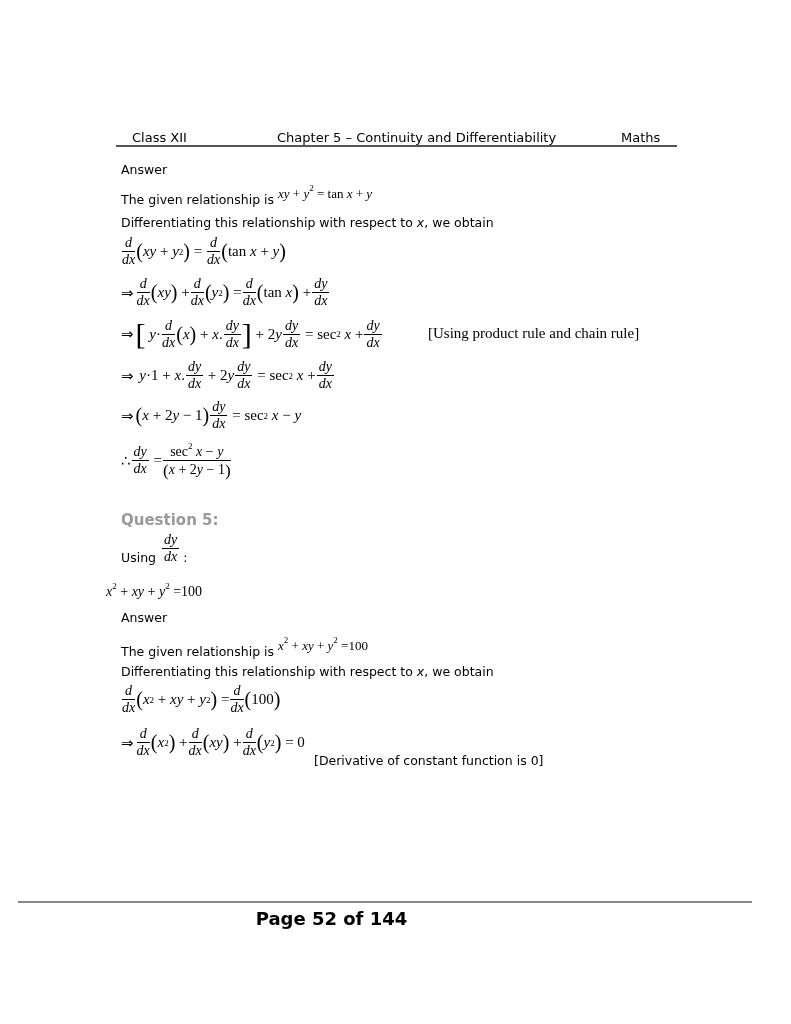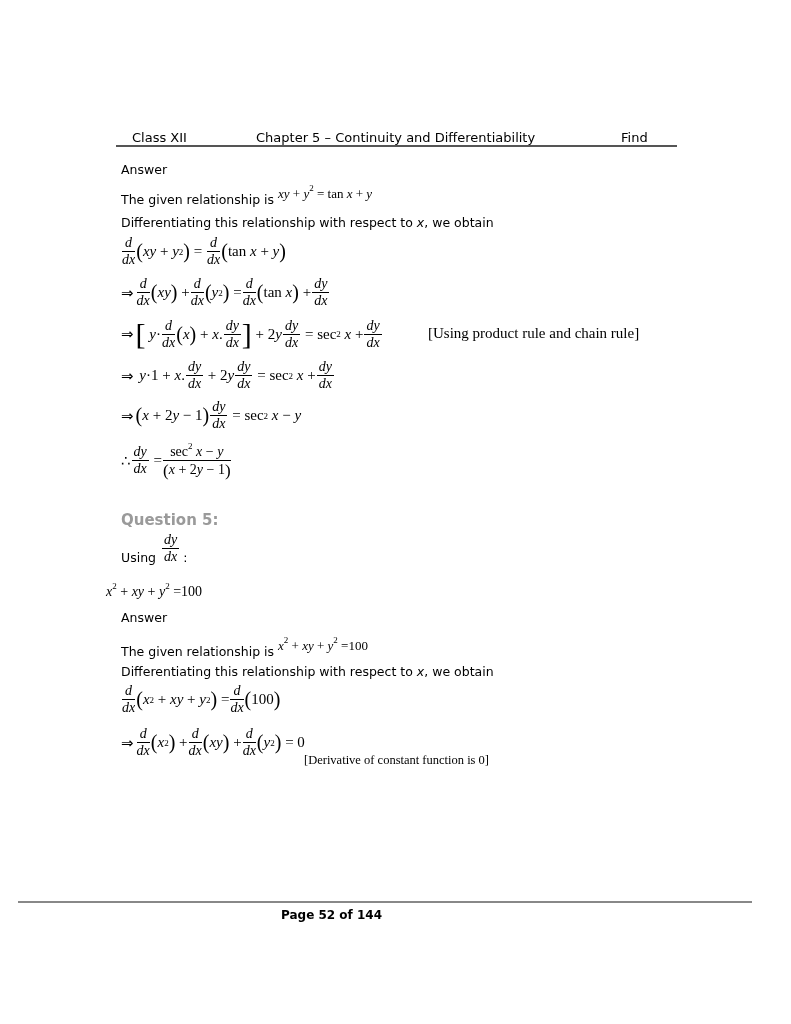--- a/index.html
+++ b/index.html
@@ -13,30 +13,30 @@
   .math i { font-style:italic; }
   .frac { display:inline-block; vertical-align:middle; text-align:center; font-family:"Liberation Serif", serif; font-style:italic; line-height:1; margin:0 1px; }
   .frac .num { display:block; padding:0 2px 1px; border-bottom:1px solid #000; font-size:14px; }
   .frac .den { display:block; padding-top:1px; font-size:14px; }
   .paren { font-size:20px; vertical-align:middle; font-family:"Liberation Serif", serif; }
   .brack { font-size:30px; vertical-align:middle; font-family:"Liberation Serif", serif; font-weight:200; }
   sup { font-size:9px; vertical-align:7px; }
   .q { color:#9a9a9a; font-weight:bold; font-size:15px; }
   .note { font-family:"Liberation Serif", serif; font-size:15px; }
   .foot-line { position:absolute; left:18px; top:901px; width:734px; height:2px; background:#888; }
-  .foot { font-weight:bold; font-size:12px; top:908px; left:0; width:663px; text-align:center; }
+  .foot { font-weight:bold; font-size:18px; top:908px; left:0; width:663px; text-align:center; }
   .row { display:flex; align-items:center; }
   .arrow { font-family:"DejaVu Sans", sans-serif; font-size:15px; margin-right:2px; }
 </style>
 </head>
 <body>
 
 <div class="abs hdr" style="left:132px;">Class XII</div>
-<div class="abs hdr" style="left:256px;text-align:right;">Chapter 5 – Continuity and Differentiability</div>
-<div class="abs hdr" style="left:621px;">Find</div>
+<div class="abs hdr" style="left:277px;text-align:right;">Chapter 5 – Continuity and Differentiability</div>
+<div class="abs hdr" style="left:621px;">Maths</div>
 <div class="hdr-line"></div>
 
 <div class="abs txt" style="left:121px; top:162px;">Answer</div>
 
 <div class="abs txt" style="left:121px; top:189px;">
   <span>The given relationship is</span>
   <span class="math" style="position:relative; top:-6px; font-size:13px;" title=""><i>xy</i> + <i>y</i><sup>2</sup> = tan <i>x</i> + <i>y</i></span>
 </div>
 
 <div class="abs txt" style="left:121px; top:215px;">
@@ -195,16 +195,16 @@
       <span class="num">d</span>
       <span class="den">dx</span>
     </span>
   <span class="paren">(</span><i>xy</i><span class="paren">)</span>&nbsp;+
   <span class="frac">
       <span class="num">d</span>
       <span class="den">dx</span>
     </span>
   <span class="paren">(</span><i>y</i><sup>2</sup><span class="paren">)</span>&nbsp;=&nbsp;0
 </div>
-<div class="abs txt" style="left:304px; top:753px;font-family:Liberation Serif, serif;">[Derivative of constant function is 0]</div>
+<div class="abs txt" style="left:314px; top:753px;">[Derivative of constant function is 0]</div>
 
 <div class="foot-line"></div>
 <div class="abs foot">Page 52 of 144</div>
 
 </body></html>

